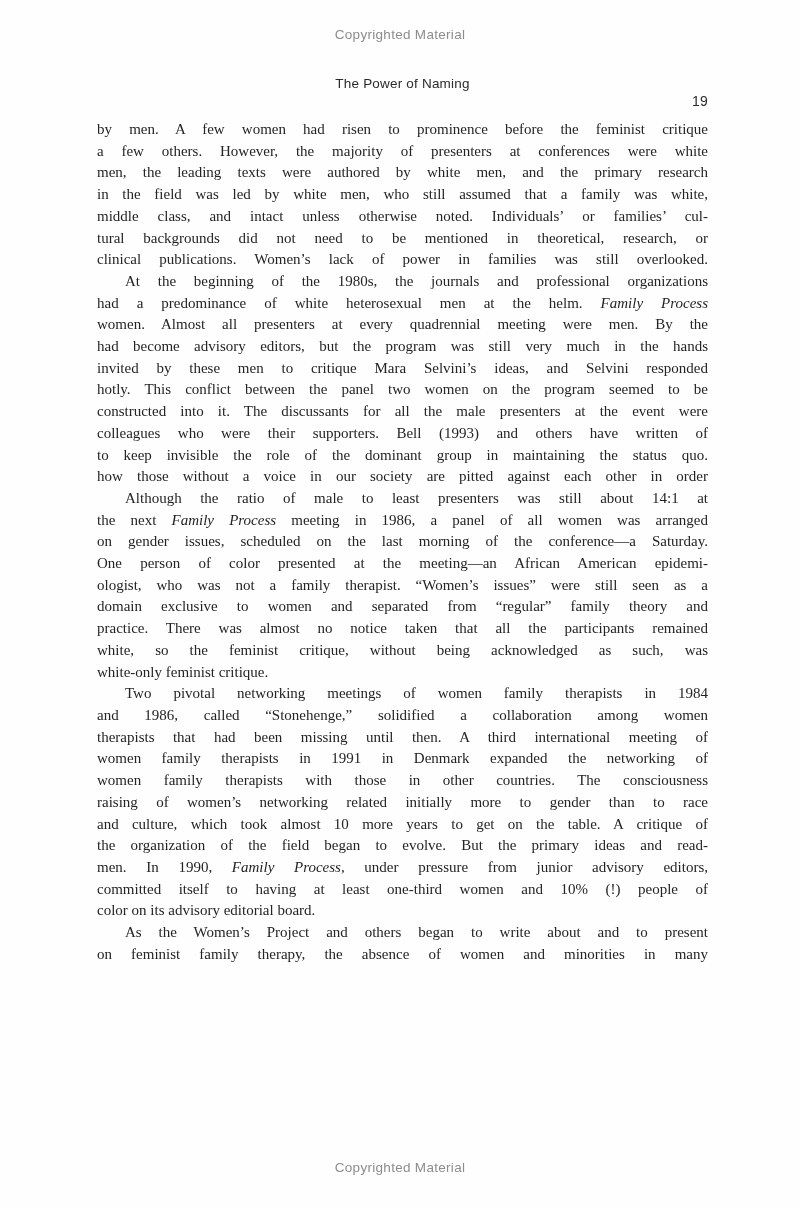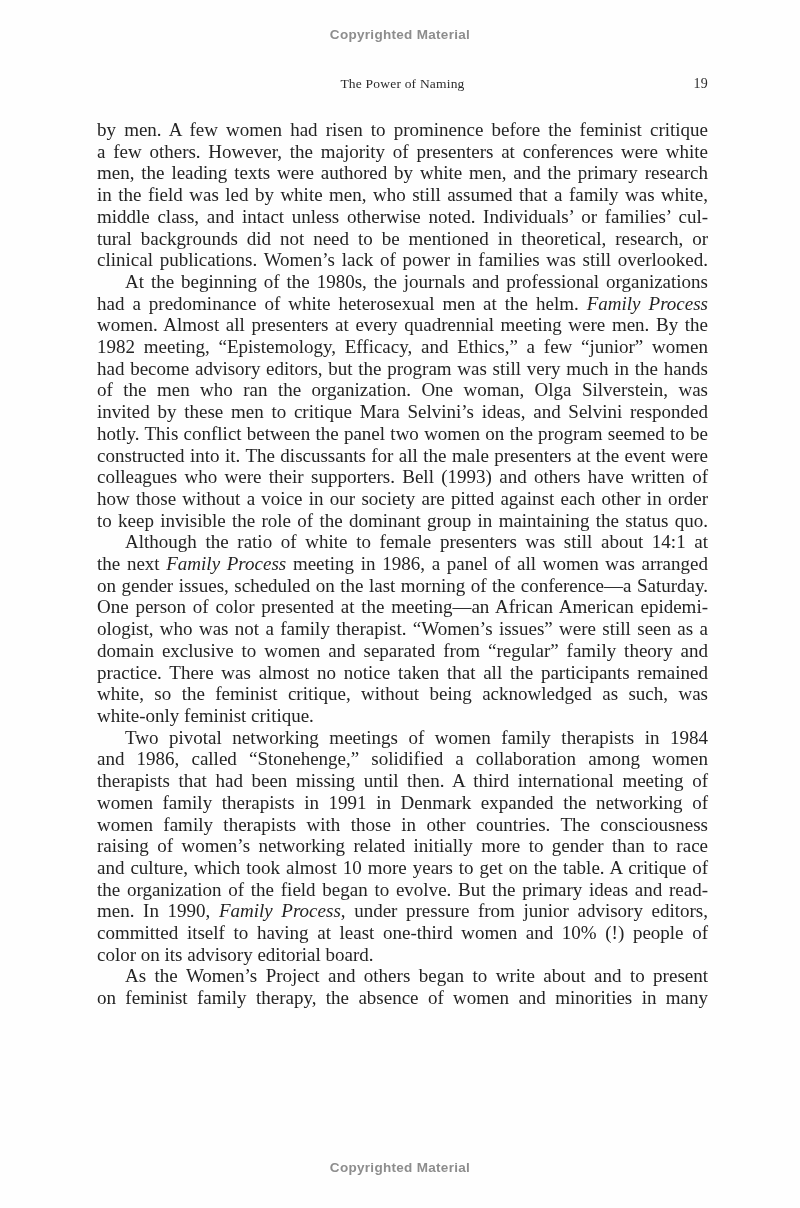--- a/index.html
+++ b/index.html
@@ -15,53 +15,53 @@
     background: var(--background, #fefefe);
     overflow: hidden;
     font-family: "Liberation Serif", serif;
   }
   .copyright {
     position: absolute;
     left: 0;
     width: 800px;
     text-align: center;
     font-family: "Liberation Sans", sans-serif;
-    font-weight: bold;
+    font-weight: normal;
     font-size: 13.5px;
     letter-spacing: 0.3px;
     color: var(--copyright-text, #8d8d8d);
   }
   .copyright.top { top: 27px; }
   .copyright.bottom { top: 1160px; }
 
   .running-head {
     position: absolute;
     top: 76px;
     left: 97px;
     width: 611px;
     height: 18px;
     text-align: center;
-    font-family: Liberation Serif, serif;
+    font-family: Liberation Sans, sans-serif;
     font-size: 13.5px;
     letter-spacing: 0.2px;
     color: var(--header-text, #2b2b2b);
   }
   .rh-page {
     position: absolute;
     right: 0;
-    top: 0;
+    top: 17px;
     font-size: 14px;
   }
 
   .body-text {
     position: absolute;
     top: 119px;
     left: 97px;
     width: 611px;
-    font-size: 19px;
+    font-size: 15px;
     line-height: 21.7px;
     color: var(--body-text, #242424);
   }
   .para { margin: 0; }
   .line {
     text-align: justify;
     text-align-last: left;
     white-space: normal;
   }
   .line.stretch { text-align-last: justify; }
@@ -86,32 +86,30 @@
         <div class="line stretch">men, the leading texts were authored by white men, and the primary research</div>
         <div class="line stretch">in the field was led by white men, who still assumed that a family was white,</div>
         <div class="line stretch">middle class, and intact unless otherwise noted. Individuals’ or families’ cul-</div>
         <div class="line stretch">tural backgrounds did not need to be mentioned in theoretical, research, or</div>
         <div class="line stretch">clinical publications. Women’s lack of power in families was still overlooked.</div>
       </div>
       <div class="para">
         <div class="line indent stretch">At the beginning of the 1980s, the journals and professional organizations</div>
         <div class="line stretch">had a predominance of white heterosexual men at the helm. <i>Family Process</i></div>
         <div class="line stretch">women. Almost all presenters at every quadrennial meeting were men. By the</div>
-        <div class="line stretch">1982 meeting, “Epistemology, Efficacy, and Ethics,” a few “junior” women</div>
         <div class="line stretch">had become advisory editors, but the program was still very much in the hands</div>
-        <div class="line stretch">of the men who ran the organization. One woman, Olga Silverstein, was</div>
         <div class="line stretch">invited by these men to critique Mara Selvini’s ideas, and Selvini responded</div>
         <div class="line stretch">hotly. This conflict between the panel two women on the program seemed to be</div>
         <div class="line stretch">constructed into it. The discussants for all the male presenters at the event were</div>
         <div class="line stretch">colleagues who were their supporters. Bell (1993) and others have written of</div>
+        <div class="line stretch">to keep invisible the role of the dominant group in maintaining the status quo.</div>
         <div class="line stretch">how those without a voice in our society are pitted against each other in order</div>
-        <div class="line stretch">to keep invisible the role of the dominant group in maintaining the status quo.</div>
       </div>
       <div class="para">
-        <div class="line indent stretch">Although the ratio of white to female presenters was still about 14:1 at</div>
+        <div class="line indent stretch">Although the ratio of male to least presenters was still about 14:1 at</div>
         <div class="line stretch">the next <i>Family Process</i> meeting in 1986, a panel of all women was arranged</div>
         <div class="line stretch">on gender issues, scheduled on the last morning of the conference—a Saturday.</div>
         <div class="line stretch">One person of color presented at the meeting—an African American epidemi-</div>
         <div class="line stretch">ologist, who was not a family therapist. “Women’s issues” were still seen as a</div>
         <div class="line stretch">domain exclusive to women and separated from “regular” family theory and</div>
         <div class="line stretch">practice. There was almost no notice taken that all the participants remained</div>
         <div class="line stretch">white, so the feminist critique, without being acknowledged as such, was</div>
         <div class="line">white-only feminist critique.</div>
       </div>
       <div class="para">

